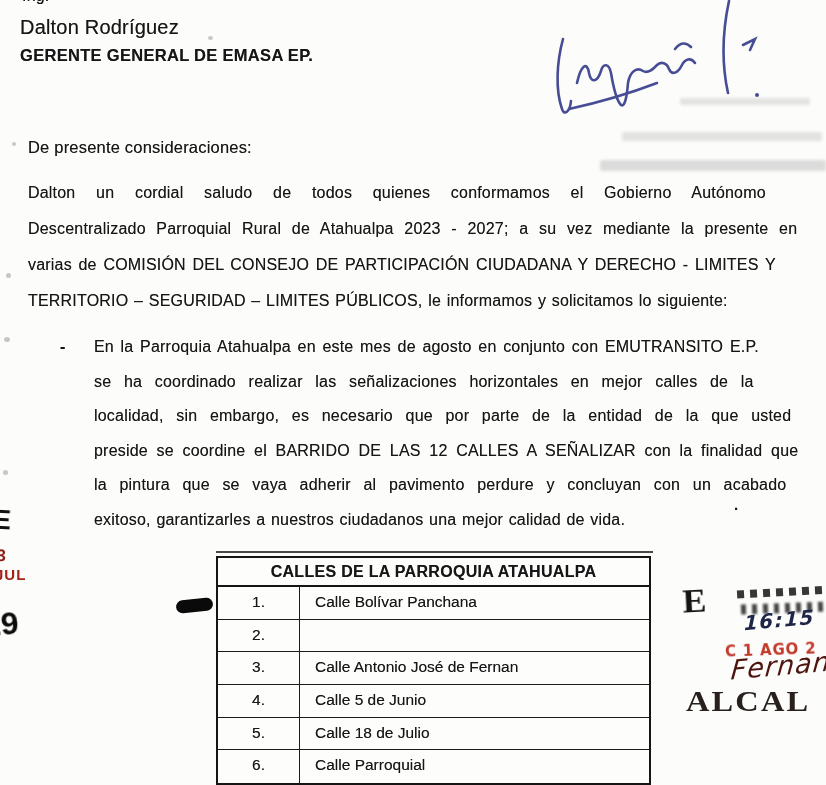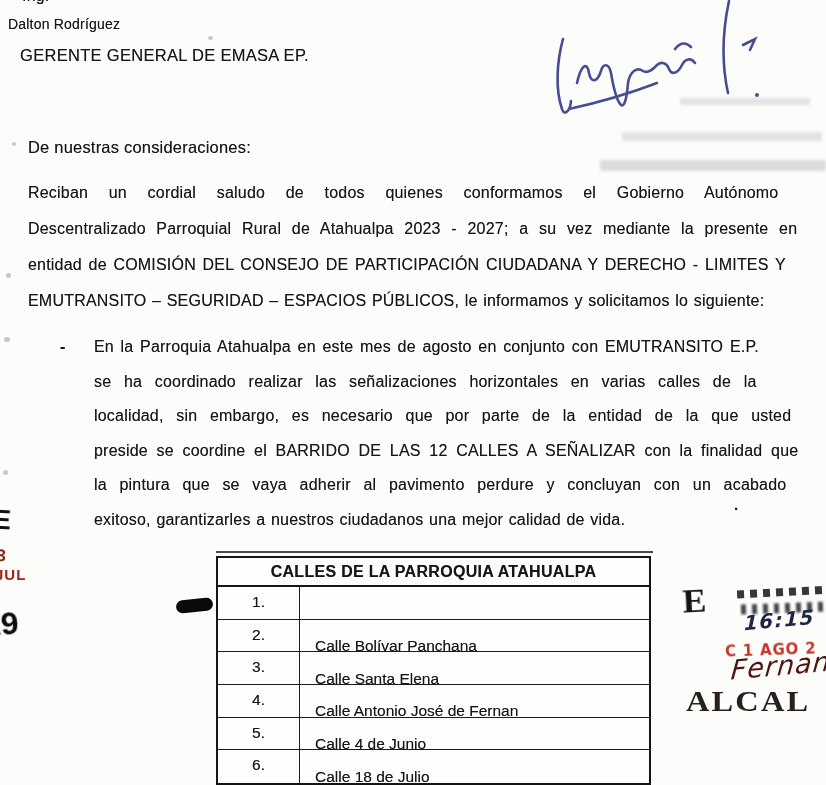--- a/index.html
+++ b/index.html
@@ -4,42 +4,42 @@
 <style>
   * { margin:0; padding:0; box-sizing:border-box; }
   html,body { background:#ffffff; }
   .page {
     position:relative; width:826px; height:785px; overflow:hidden;
     background:#fcfcfb;
     font-family:"Liberation Sans", sans-serif;
     color:#161616;
   }
   .txt { position:absolute; letter-spacing:.2px; text-shadow:0 0 .4px rgba(0,0,0,.5); }
-  .bold { font-weight:normal; }
+  .bold { font-weight:bold; }
   .b { font-weight:normal; }
   .line { white-space:nowrap; height:36px; font-size:16px; }
   .bline { white-space:nowrap; height:34.5px; font-size:16px; }
   
   .ws16 { word-spacing:16px; } .ws8 { word-spacing:8px; }
   .ws6 { word-spacing:6px; }  .ws4 { word-spacing:4px; } .ws2 { word-spacing:2px; }
   .ws1 { word-spacing:1px; }
 
   .para1 { position:absolute; left:28px; top:184px; width:820px; }
   .bullets { position:absolute; left:94px; top:338px; width:754px; }
   .bullet-marker { position:absolute; left:60px; top:338px; font-size:16px; font-weight:bold; }
   .trail-dot { position:absolute; left:734px; top:500px; font-size:15px; font-weight:bold; }
 
   
   .table-topline { position:absolute; left:216px; top:551px; width:437px; height:1.5px; background:#2a2a2a; opacity:.85; }
   .ptable { position:absolute; left:216px; top:556px; width:435px; border:2px solid #151515; background:rgba(255,255,255,.4); }
   .thead { height:29px; line-height:28px; text-align:center; font-weight:bold; font-size:16px; letter-spacing:.3px; border-bottom:2px solid #151515; text-shadow:0 0 .4px rgba(0,0,0,.5); }
   .trow { display:flex; height:32.7px; border-bottom:1.6px solid #1b1b1b; }
   .trow:last-child { border-bottom:none; }
   .tnum { width:82px; border-right:1.8px solid #1b1b1b; text-align:center; font-size:15.5px; padding-top:6px; text-shadow:0 0 .4px rgba(0,0,0,.5); }
-  .tname { flex:1; padding:6px 0 0 15px; font-size:15.5px; text-shadow:0 0 .4px rgba(0,0,0,.5);margin-top:44px; }
+  .tname { flex:1; padding:6px 0 0 15px; font-size:15.5px; text-shadow:0 0 .4px rgba(0,0,0,.5); }
 
   
   .hw-svg { position:absolute; left:545px; top:-5px; }
   .hw-time { position:absolute; left:744px; top:608px; font-family:"DejaVu Sans", sans-serif; font-style:italic; font-weight:bold; font-size:20px; color:#1f2547; letter-spacing:1.5px; transform:rotate(-5deg) skewX(-6deg); white-space:nowrap; }
   .hw-fernan { position:absolute; left:731px; top:650px; font-family:"DejaVu Sans", sans-serif; font-style:italic; font-size:27px; color:#4d150d; letter-spacing:1px; transform:rotate(-5deg) skewX(-10deg); white-space:nowrap; }
 
   
   .stamp-e { position:absolute; left:683px; top:582px; font-family:"Liberation Serif", serif; font-weight:bold; font-size:34px; color:#141414; transform:rotate(-3deg) scaleX(1.05); filter:blur(.5px); }
   .smudge1 { position:absolute; left:737px; top:588px; width:95px; height:8px; background:repeating-linear-gradient(90deg,#151515 0 7px, transparent 7px 13px); filter:blur(.7px); opacity:.85; transform:rotate(-3deg); }
   .smudge2 { position:absolute; left:741px; top:603px; width:88px; height:10px; background:repeating-linear-gradient(90deg,#1b1b1b 0 5px, transparent 5px 11px); filter:blur(.8px); opacity:.8; transform:rotate(-2deg); }
@@ -67,21 +67,21 @@
   .sp5 { left:3px;   top:470px; width:5px; height:5px; }
 
   .sr { position:absolute; width:1px; height:1px; overflow:hidden; clip:rect(0 0 0 0); white-space:nowrap; }
 </style>
 </head>
 <body>
 
 <div class="page">
 
   <div class="txt" style="left:22px; top:-13px; font-size:16px;">Ing.</div>
-  <div class="txt" style="left:8px; top:16px; font-size:14px;">Dalton Rodríguez</div>
+  <div class="txt" style="left:20px; top:16px; font-size:20px;">Dalton Rodríguez</div>
   <div class="txt bold" style="left:20px; top:46px; font-size:16.5px; letter-spacing:.3px;">GERENTE GENERAL DE EMASA EP.</div>
 
   <div>
     <span class="sr">Inspección</span>
     <svg class="hw-svg" width="300" height="135" viewBox="0 0 300 135">
       <g fill="none" stroke="#343b8a" stroke-width="2.6" stroke-linecap="round" opacity=".9">
         <path d="M 18,44 C 12,66 10,94 17,114 C 19,121 25,117 26,106"></path>
         <path d="M 32,88 C 36,70 42,66 44,78 C 46,88 52,88 56,76 C 58,68 64,68 66,78 C 68,90 72,106 76,110 C 80,113 82,100 83,88 C 85,76 92,72 98,76 C 103,79 108,74 112,70 C 116,66 122,68 124,74 C 127,81 133,78 137,70 C 140,64 146,62 150,68"></path>
         <path d="M 130,54 Q 138,44 146,52"></path>
         <path d="M 24,114 Q 70,104 112,88"></path>
@@ -94,58 +94,57 @@
 
   <div class="bleed bleed1"></div>
   <div class="bleed bleed2"></div>
   <div class="bleed bleed3"></div>
   <div class="speck sp1"></div>
   <div class="speck sp2"></div>
   <div class="speck sp3"></div>
   <div class="speck sp4"></div>
   <div class="speck sp5"></div>
 
-  <div class="txt" style="left:28px; top:138px; font-size:16.5px;">De nuestras consideraciones:</div>
+  <div class="txt" style="left:28px; top:138px; font-size:16.5px;">De presente consideraciones:</div>
 
   <div class="para1 txt">
-    <div class="line ws16"><span>Reciban un cordial saludo de todos quienes conformamos el Gobierno Autónomo</span><span class="b"></span><span></span></div>
+    <div class="line ws16"><span>Dalton un cordial saludo de todos quienes conformamos el Gobierno Autónomo</span><span class="b"></span><span></span></div>
     <div class="line ws6"><span>Descentralizado Parroquial Rural de Atahualpa 2023 - 2027; a su vez mediante la presente en</span><span class="b"></span><span></span></div>
-    <div class="line ws2"><span>entidad de </span><span class="b">COMISIÓN DEL CONSEJO DE PARTICIPACIÓN CIUDADANA Y DERECHO - LIMITES Y</span><span></span></div>
-    <div class="line ws1"><span></span><span class="b">EMUTRANSITO – SEGURIDAD – ESPACIOS PÚBLICOS,</span><span> le informamos y solicitamos lo siguiente:</span></div>
+    <div class="line ws2"><span>varias de </span><span class="b">COMISIÓN DEL CONSEJO DE PARTICIPACIÓN CIUDADANA Y DERECHO - LIMITES Y</span><span></span></div>
+    <div class="line ws1"><span></span><span class="b">TERRITORIO – SEGURIDAD – LIMITES PÚBLICOS,</span><span> le informamos y solicitamos lo siguiente:</span></div>
   </div>
 
   <div class="bullet-marker txt">-</div>
   <div class="bullets txt">
     <div class="bline ws2"><span>En la Parroquia Atahualpa en este mes de agosto en conjunto con EMUTRANSITO E.P.</span><span class="b"></span><span></span></div>
-    <div class="bline ws8"><span>se ha coordinado realizar las señalizaciones horizontales en varias calles de la</span><span class="b"></span><span></span></div>
+    <div class="bline ws8"><span>se ha coordinado realizar las señalizaciones horizontales en mejor calles de la</span><span class="b"></span><span></span></div>
     <div class="bline ws8"><span>localidad, sin embargo, es necesario que por parte de la entidad de la que usted</span><span class="b"></span><span></span></div>
     <div class="bline ws4"><span>preside se coordine el </span><span class="b">BARRIDO DE LAS 12 CALLES A SEÑALIZAR</span><span> con la finalidad que</span></div>
     <div class="bline ws8"><span>la pintura que se vaya adherir al pavimento perdure y concluyan con un acabado</span><span class="b"></span><span></span></div>
     <div class="bline ws1"><span>exitoso, garantizarles a nuestros ciudadanos una mejor calidad de vida.</span><span class="b"></span><span></span></div>
   </div>
   <div class="trail-dot txt">·</div>
 
   <div class="table-topline"></div>
   <div class="ptable">
     <div class="thead">CALLES DE LA PARROQUIA ATAHUALPA</div>
     <div class="trow">
         <div class="tnum">1.</div>
         <div class="tname">Calle Bolívar Panchana</div>
       </div>
     <div class="trow">
         <div class="tnum">2.</div>
-        <div class="tname">Calle Santa Elena</div>
       </div>
     <div class="trow">
         <div class="tnum">3.</div>
         <div class="tname">Calle Antonio José de Fernan</div>
       </div>
     <div class="trow">
         <div class="tnum">4.</div>
-        <div class="tname">Calle 4 de Junio</div>
+        <div class="tname">Calle 5 de Junio</div>
       </div>
     <div class="trow">
         <div class="tnum">5.</div>
         <div class="tname">Calle 18 de Julio</div>
       </div>
     <div class="trow">
         <div class="tnum">6.</div>
         <div class="tname">Calle Parroquial</div>
       </div>
   </div>

